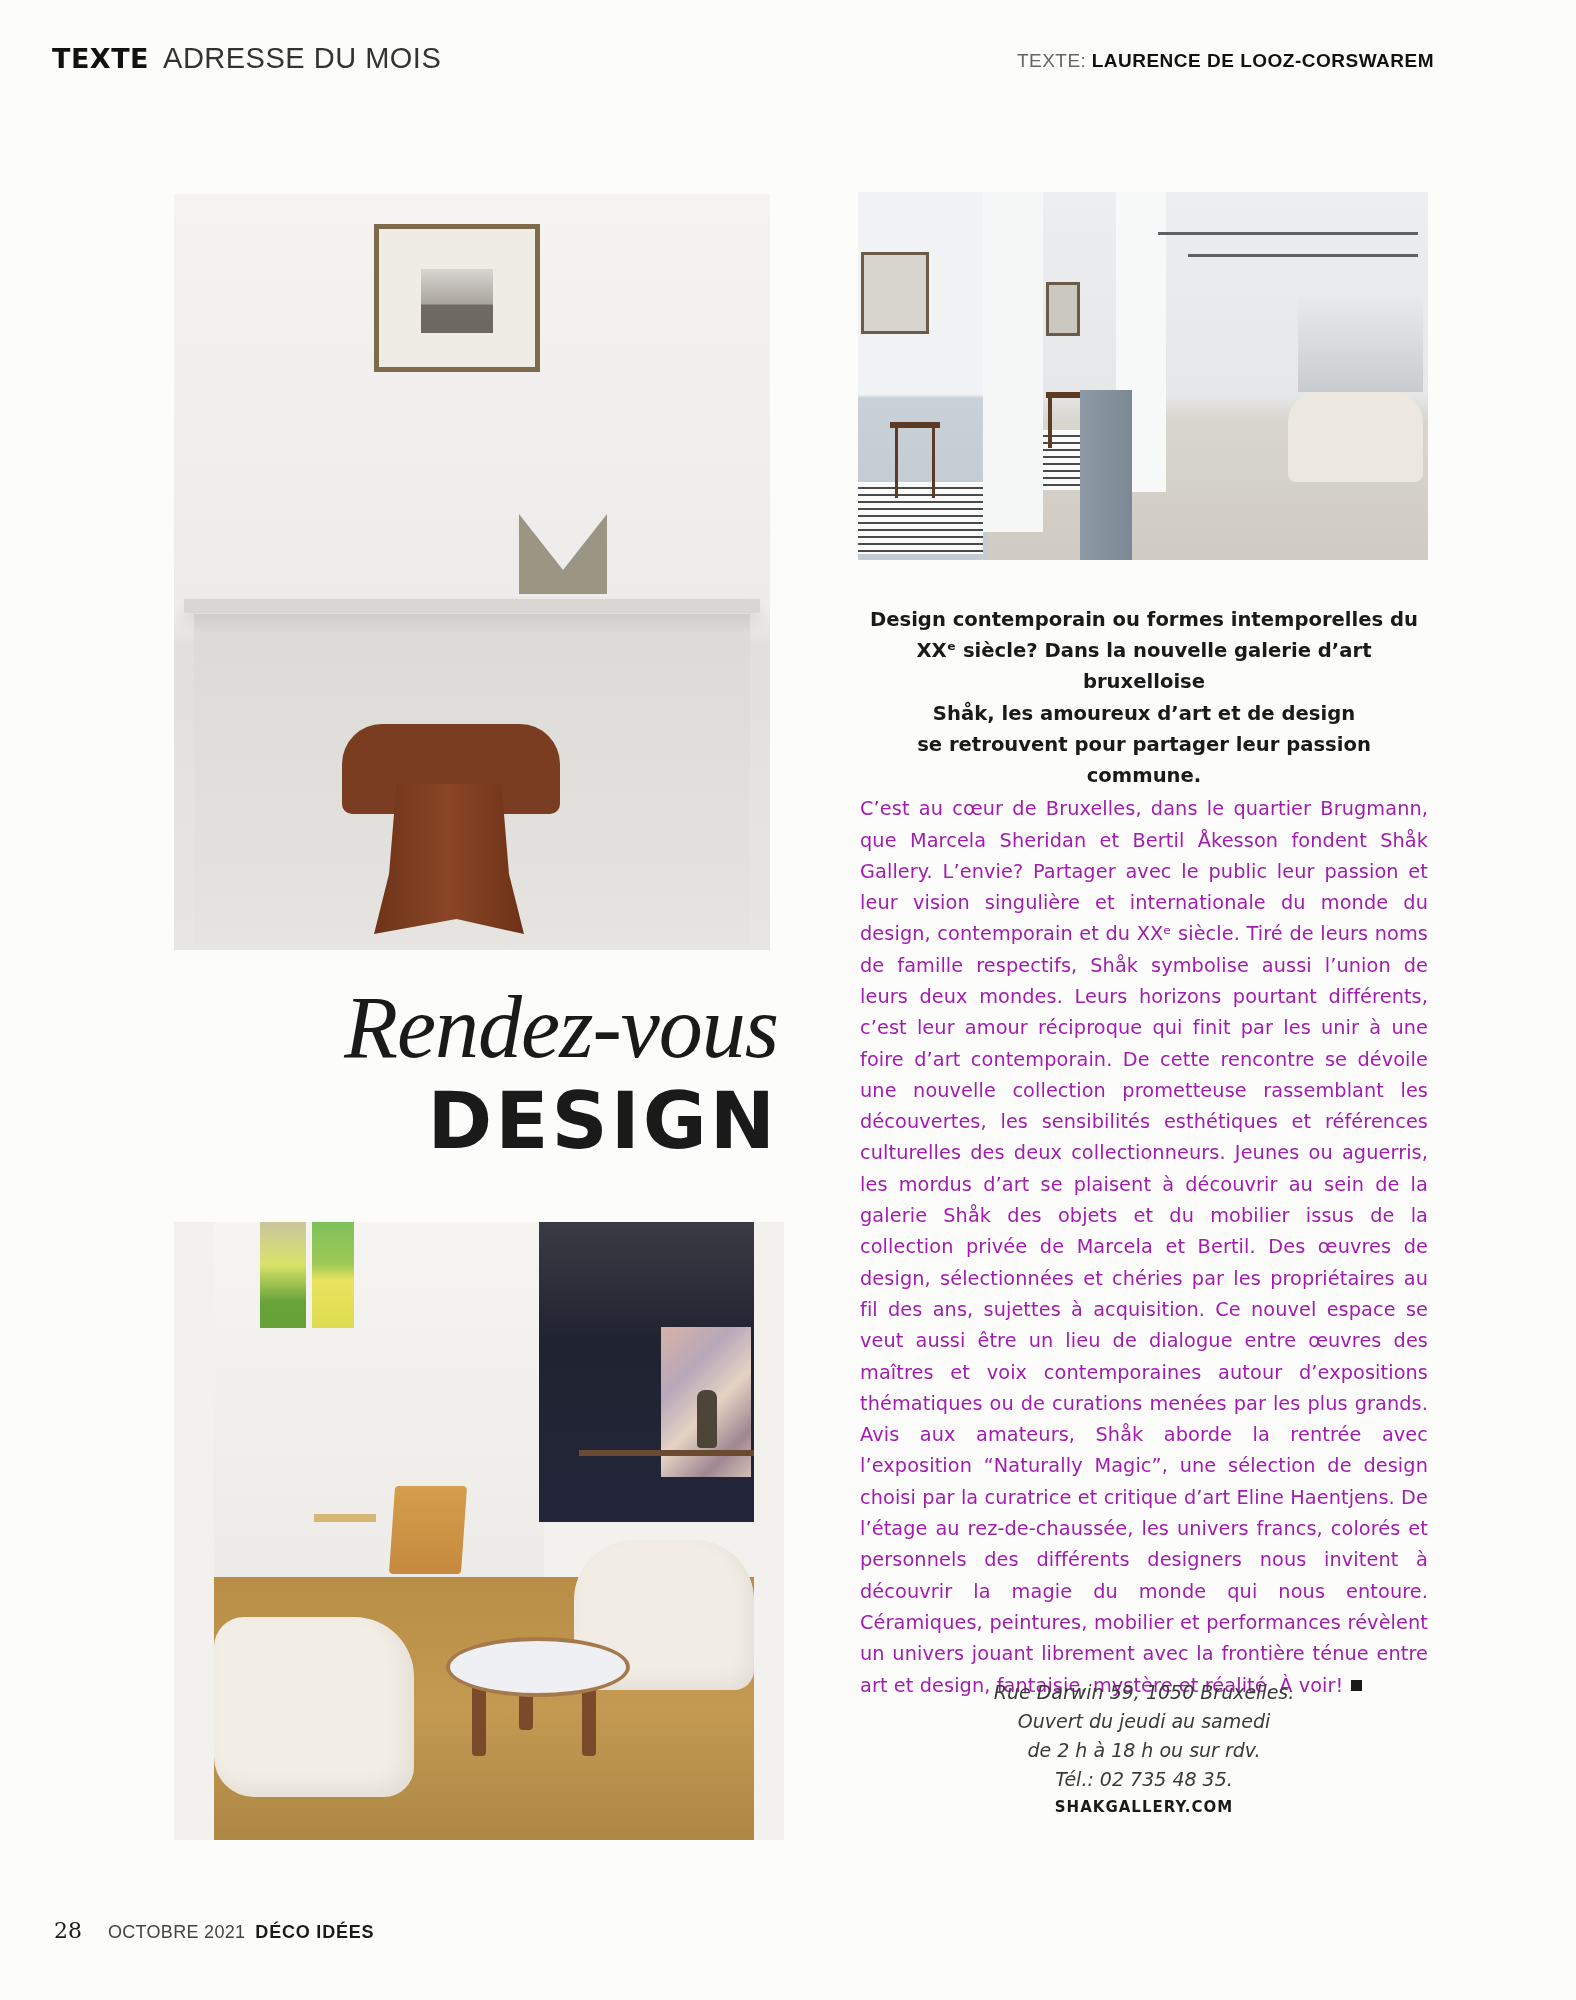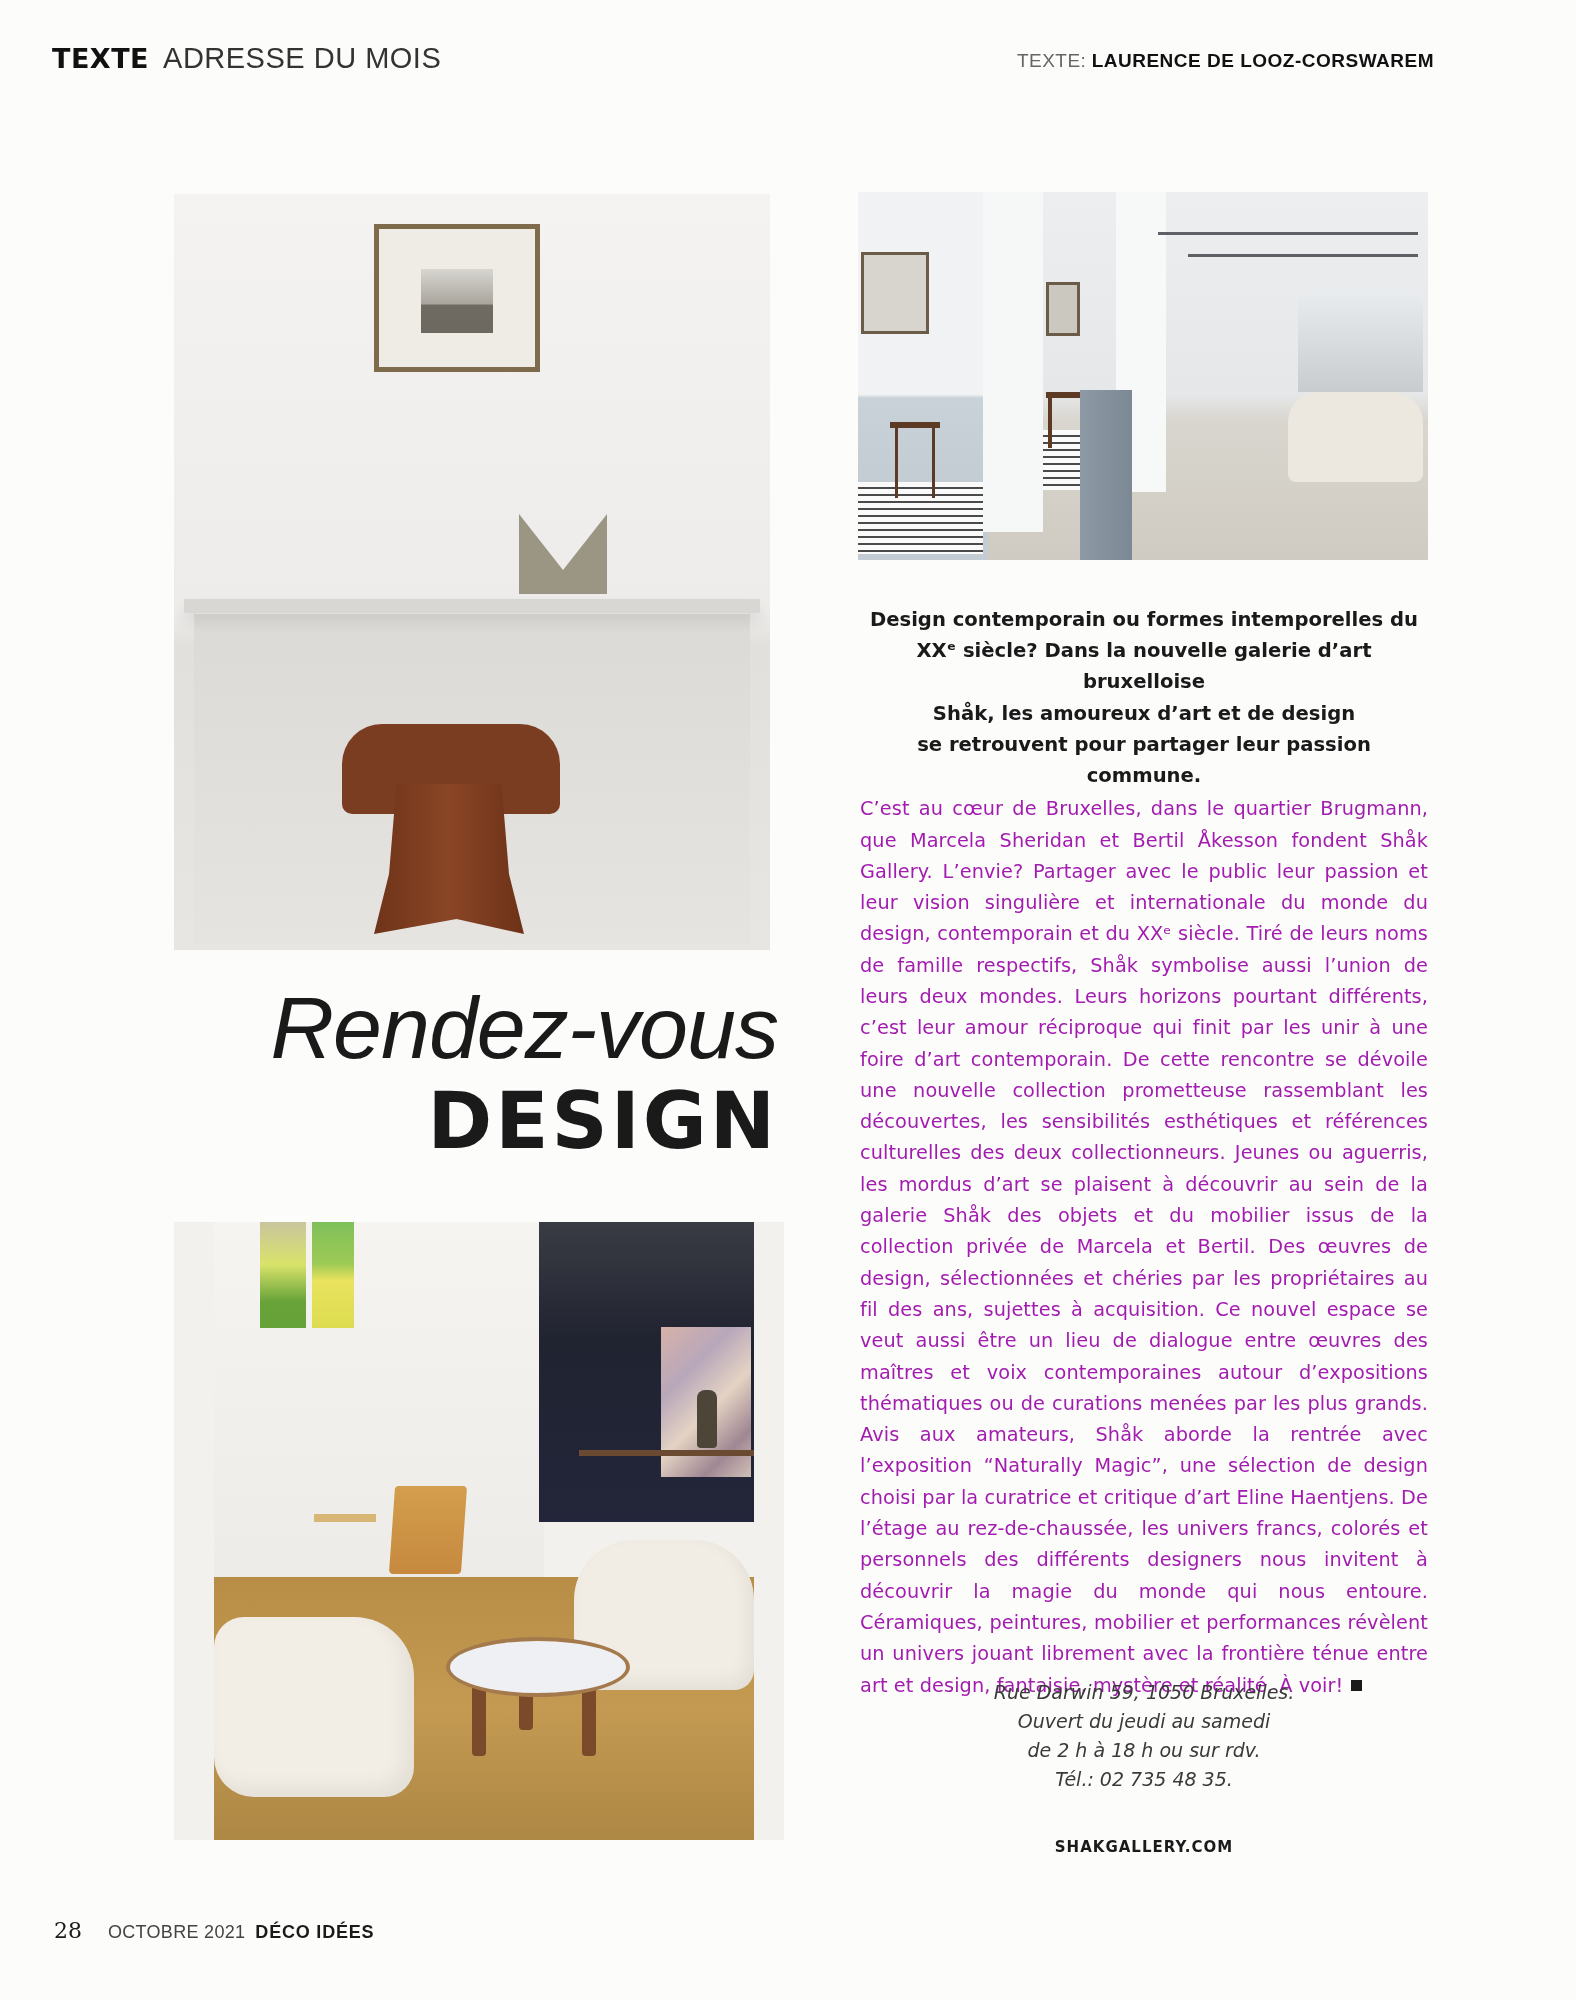--- a/index.html
+++ b/index.html
@@ -70,34 +70,34 @@
     .p3 .floor { left: 40px; top: 355px; width: 540px; height: 263px; background: linear-gradient(180deg, #b88d45 0%, #c49a52 50%, #ad8744 100%); }
     .p3 .leather-chair { left: 218px; top: 264px; width: 72px; height: 88px; background: linear-gradient(180deg, #d39e4d, #c6893e); border-radius: 4px; transform: skewX(-4deg); }
     .p3 .side-table { left: 140px; top: 292px; width: 62px; height: 8px; background: #d8b675; }
     .p3 .armchair-left { left: 40px; top: 395px; width: 200px; height: 180px; background: #f2eee5; border-radius: 30px 60px 30px 40px; box-shadow: inset -10px -10px 20px rgba(0,0,0,0.06); }
     .p3 .armchair-right { left: 400px; top: 318px; width: 180px; height: 150px; background: #f1ede4; border-radius: 60px 60px 20px 20px; box-shadow: inset -6px -8px 18px rgba(0,0,0,0.06); }
     .p3 .table-top { left: 272px; top: 415px; width: 176px; height: 52px; background: #eef0f3; border: 4px solid #a47a4c; border-radius: 50%; }
     .p3 .table-leg { top: 458px; width: 14px; height: 76px; background: #7a4a2a; border-radius: 4px; }
 
     
     .headline { left: 150px; top: 980px; width: 628px; text-align: right; }
-    .headline .script { font-family: Liberation Sans, sans-serif; font-style: italic; font-size: 88px; line-height: 96px; color: #1a1a1a; letter-spacing: -1px; }
+    .headline .script { font-family: Liberation Serif, serif; font-style: italic; font-size: 88px; line-height: 96px; color: #1a1a1a; letter-spacing: -1px; }
     .headline .caps { font-family: "DejaVu Sans", sans-serif; font-weight: bold; font-size: 78px; line-height: 86px; color: #1a1a1a; letter-spacing: 3px; margin-top: 2px; }
 
     
     .col { left: 858px; top: 604px; width: 572px; }
     .lead { font-family: "DejaVu Sans", sans-serif; font-weight: bold; font-size: 19.6px; line-height: 31.2px; text-align: center; color: #1a1a1a; margin: 0; }
     .body { font-family: "DejaVu Sans", sans-serif; font-size: 19.3px; line-height: 31.3px; text-align: justify; color: #a21caf; margin: 2px; letter-spacing: 0.1px; }
     .end-mark { display: inline-block; width: 11px; height: 11px; background: #1a1a1a; margin-left: 8px; vertical-align: 1px; }
 
     
     .info { left: 910px; top: 1678px; width: 468px; text-align: center; font-family: "DejaVu Sans", sans-serif; }
     .info .name { font-style: italic; font-weight: bold; font-size: 19px; letter-spacing: 1px; line-height: 30px; color: #1a1a1a; }
     .info .line { font-style: italic; font-size: 19px; line-height: 29px; color: #3a3a3a; }
-    .info .url { font-weight: bold; font-size: 15px; line-height: 26px; color: #1a1a1a; letter-spacing: 1px; margin-top: 40px; }
+    .info .url { font-weight: bold; font-size: 15px; line-height: 26px; color: #1a1a1a; letter-spacing: 1px; }
 
     
     .ftr { left: 54px; top: 1918px; white-space: nowrap; }
     .ftr .pg { font-family: "DejaVu Serif", serif; font-size: 22px; color: #1a1a1a; }
     .ftr .date { font-family: "Liberation Sans", sans-serif; font-size: 18px; color: #444; margin-left: 26px; letter-spacing: 0.3px; }
     .ftr .mag { font-family: "Liberation Sans", sans-serif; font-weight: bold; font-size: 18px; color: #1a1a1a; margin-left: 10px; letter-spacing: 0.8px; }
   </style>
 </head>
 <body>
 

